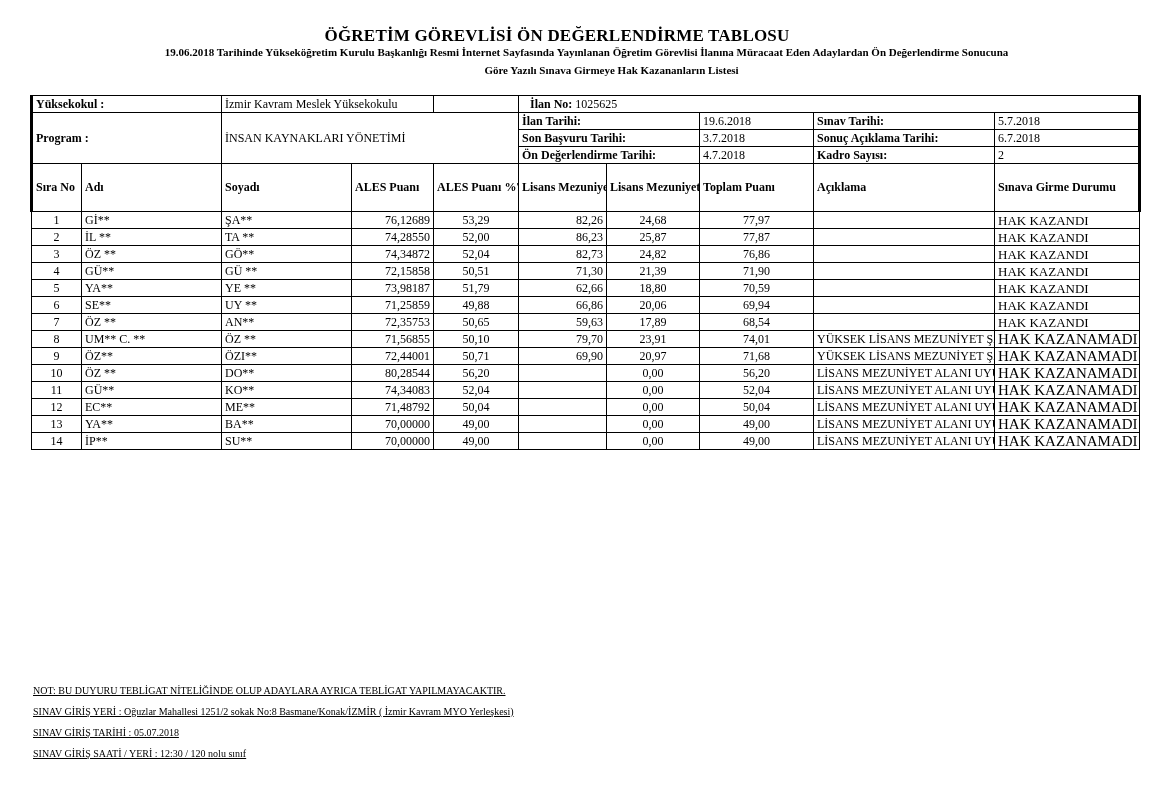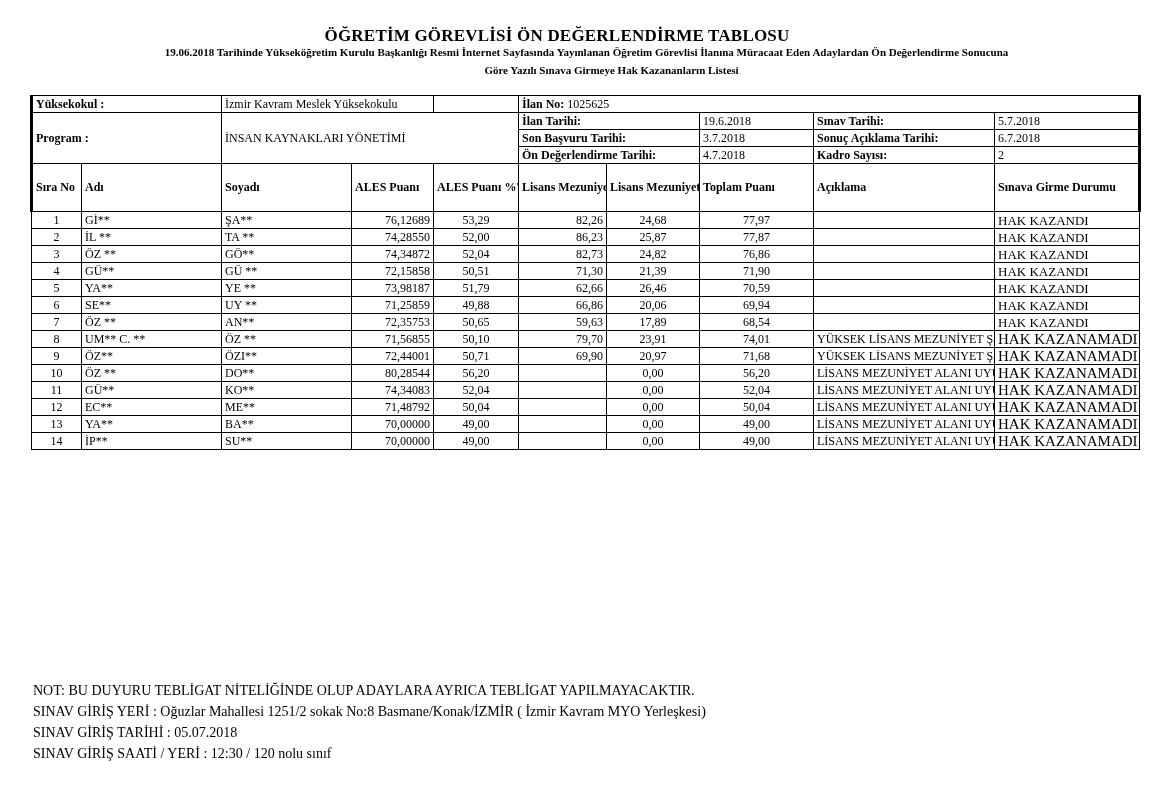--- a/index.html
+++ b/index.html
@@ -9,36 +9,36 @@
            font-weight: bold; font-size: 17px; padding-left: 165px; box-sizing: border-box; letter-spacing: 0.2px; }
   .subtitle { position: absolute; left: 0; width: 1173px; text-align: center;
               font-weight: bold; font-size: 11px; }
   .sub1 { top: 46px; padding-left: 0; }
   .sub2 { top: 64px; padding-left: 50px; box-sizing: border-box; }
 
   table.main { position: absolute; left: 30px; top: 95px; border-collapse: collapse;
                table-layout: fixed; width: 1109px; font-size: 12px; }
   table.main td { border: 1px solid #000; padding: 0 3px; height: 16px; line-height: 15px;
                   vertical-align: middle; overflow: hidden; white-space: nowrap; }
-  .b { font-weight: bold; }
+  .b { font-weight: bold; margin-left: 8px; }
   .c { text-align: center; }
   .r { text-align: right; }
   .hdr td { font-weight: bold; white-space: normal; line-height: 15px; }
   .info td { height: 15px; }
   .tall td { height: 48px; }
   .mid td { height: 32px; }
   td.expl { white-space: normal; vertical-align: top; line-height: 16px; }
   td.status { vertical-align: bottom; font-size: 15px; }
   td.statusw { font-size: 13px; }
   .thickTop td { border-top: 3px solid #000; }
   .thickL { border-left: 3px solid #000 !important; }
   .thickR { border-right: 3px solid #000 !important; }
   .thickB td { border-bottom: 2px solid #000; }
 
-  .notes { position: absolute; left: 33px; top: 680px; font-size: 14px; line-height: 21px; }
+  .notes { position: absolute; left: 33px; top: 680px; font-size: 10px; line-height: 21px; text-decoration: underline; }
   .notes div { white-space: nowrap; }
 </style>
 </head>
 <body>
 
 <div class="title">ÖĞRETİM GÖREVLİSİ ÖN DEĞERLENDİRME TABLOSU</div>
 <div class="subtitle sub1">19.06.2018 Tarihinde Yükseköğretim Kurulu Başkanlığı Resmi İnternet Sayfasında Yayınlanan Öğretim Görevlisi İlanına Müracaat Eden Adaylardan Ön Değerlendirme Sonucuna</div>
 <div class="subtitle sub2">Göre Yazılı Sınava Girmeye Hak Kazananların Listesi</div>
 
 <table class="main">
@@ -143,21 +143,21 @@
         <td></td>
         <td class="statusw">HAK KAZANDI</td>
       </tr>
       <tr>
         <td class="c">5</td>
         <td>YA**</td>
         <td>YE **</td>
         <td class="r">73,98187</td>
         <td class="c">51,79</td>
         <td class="r">62,66</td>
-        <td class="c">26,46</td>
+        <td class="c">18,80</td>
         <td class="c">70,59</td>
         <td></td>
         <td class="statusw">HAK KAZANDI</td>
       </tr>
       <tr>
         <td class="c">6</td>
         <td>SE**</td>
         <td>UY **</td>
         <td class="r">71,25859</td>
         <td class="c">49,88</td>

